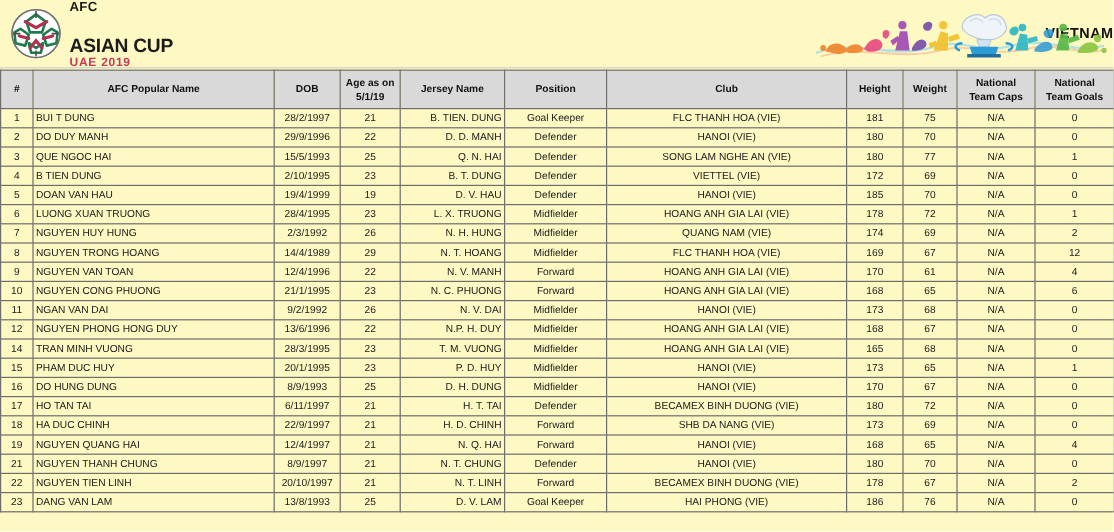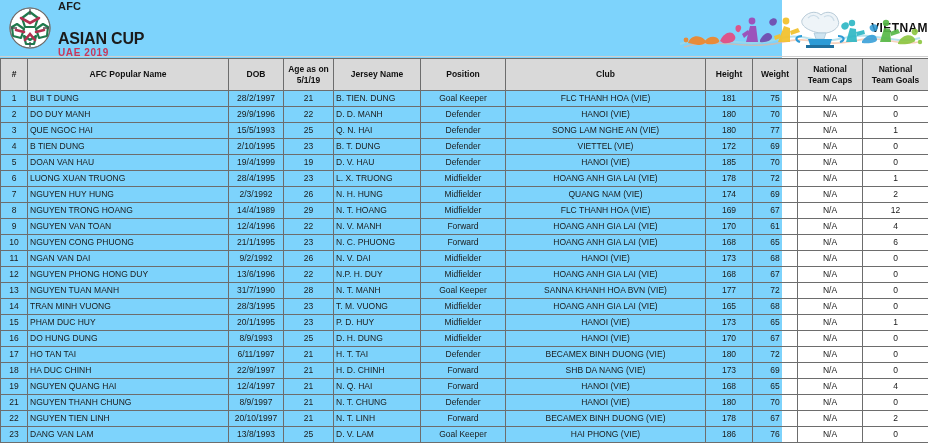--- a/index.html
+++ b/index.html
@@ -9,23 +9,23 @@
   }
   body {
     width: 928px;
     height: 443px;
     font-family: "Liberation Sans", sans-serif;
     color: #1a1a1a;
     overflow: hidden;
   }
   .page {
     position: relative;
-    width: 782px;
+    width: 928px;
     height: 443px;
-    background: #7dd3fc;
+    background: #fef9c3;
   }
 
   
   .header {
     position: relative;
     height: 58px;
     width: 928px;
   }
   .logo-block {
     position: absolute;
@@ -132,21 +132,21 @@
     text-align: center;
     height: 31px;
     font-size: 8.5px;
     line-height: 11px;
     color: #111111;
   }
   td.c-num      { text-align: center; }
   td.c-name     { text-align: left; padding-left: 4px; margin-top: 20px; }
   td.c-dob      { text-align: center; }
   td.c-age      { text-align: center; }
-  td.c-jersey   { text-align: left; }
+  td.c-jersey   { text-align: right; }
   td.c-position { text-align: center; }
   td.c-club     { text-align: center; }
   td.c-height   { text-align: center; margin-top: 46px; }
   td.c-weight   { text-align: center; }
   td.c-caps     { text-align: center; }
   td.c-goals    { text-align: center; }
 
   
   col.w-num      { width: 27px; }
   col.w-name     { width: 201px; }
@@ -478,33 +478,20 @@
             <td class="c-age">22</td>
             <td class="c-jersey">N.P. H. DUY</td>
             <td class="c-position">Midfielder</td>
             <td class="c-club">HOANG ANH GIA LAI (VIE)</td>
             <td class="c-height">168</td>
             <td class="c-weight">67</td>
             <td class="c-caps">N/A</td>
             <td class="c-goals">0</td>
           </tr>
           <tr>
-            <td class="c-num">13</td>
-            <td class="c-name">NGUYEN TUAN MANH</td>
-            <td class="c-dob">31/7/1990</td>
-            <td class="c-age">28</td>
-            <td class="c-jersey">N. T. MANH</td>
-            <td class="c-position">Goal Keeper</td>
-            <td class="c-club">SANNA KHANH HOA BVN (VIE)</td>
-            <td class="c-height">177</td>
-            <td class="c-weight">72</td>
-            <td class="c-caps">N/A</td>
-            <td class="c-goals">0</td>
-          </tr>
-          <tr>
             <td class="c-num">14</td>
             <td class="c-name">TRAN MINH VUONG</td>
             <td class="c-dob">28/3/1995</td>
             <td class="c-age">23</td>
             <td class="c-jersey">T. M. VUONG</td>
             <td class="c-position">Midfielder</td>
             <td class="c-club">HOANG ANH GIA LAI (VIE)</td>
             <td class="c-height">165</td>
             <td class="c-weight">68</td>
             <td class="c-caps">N/A</td>

